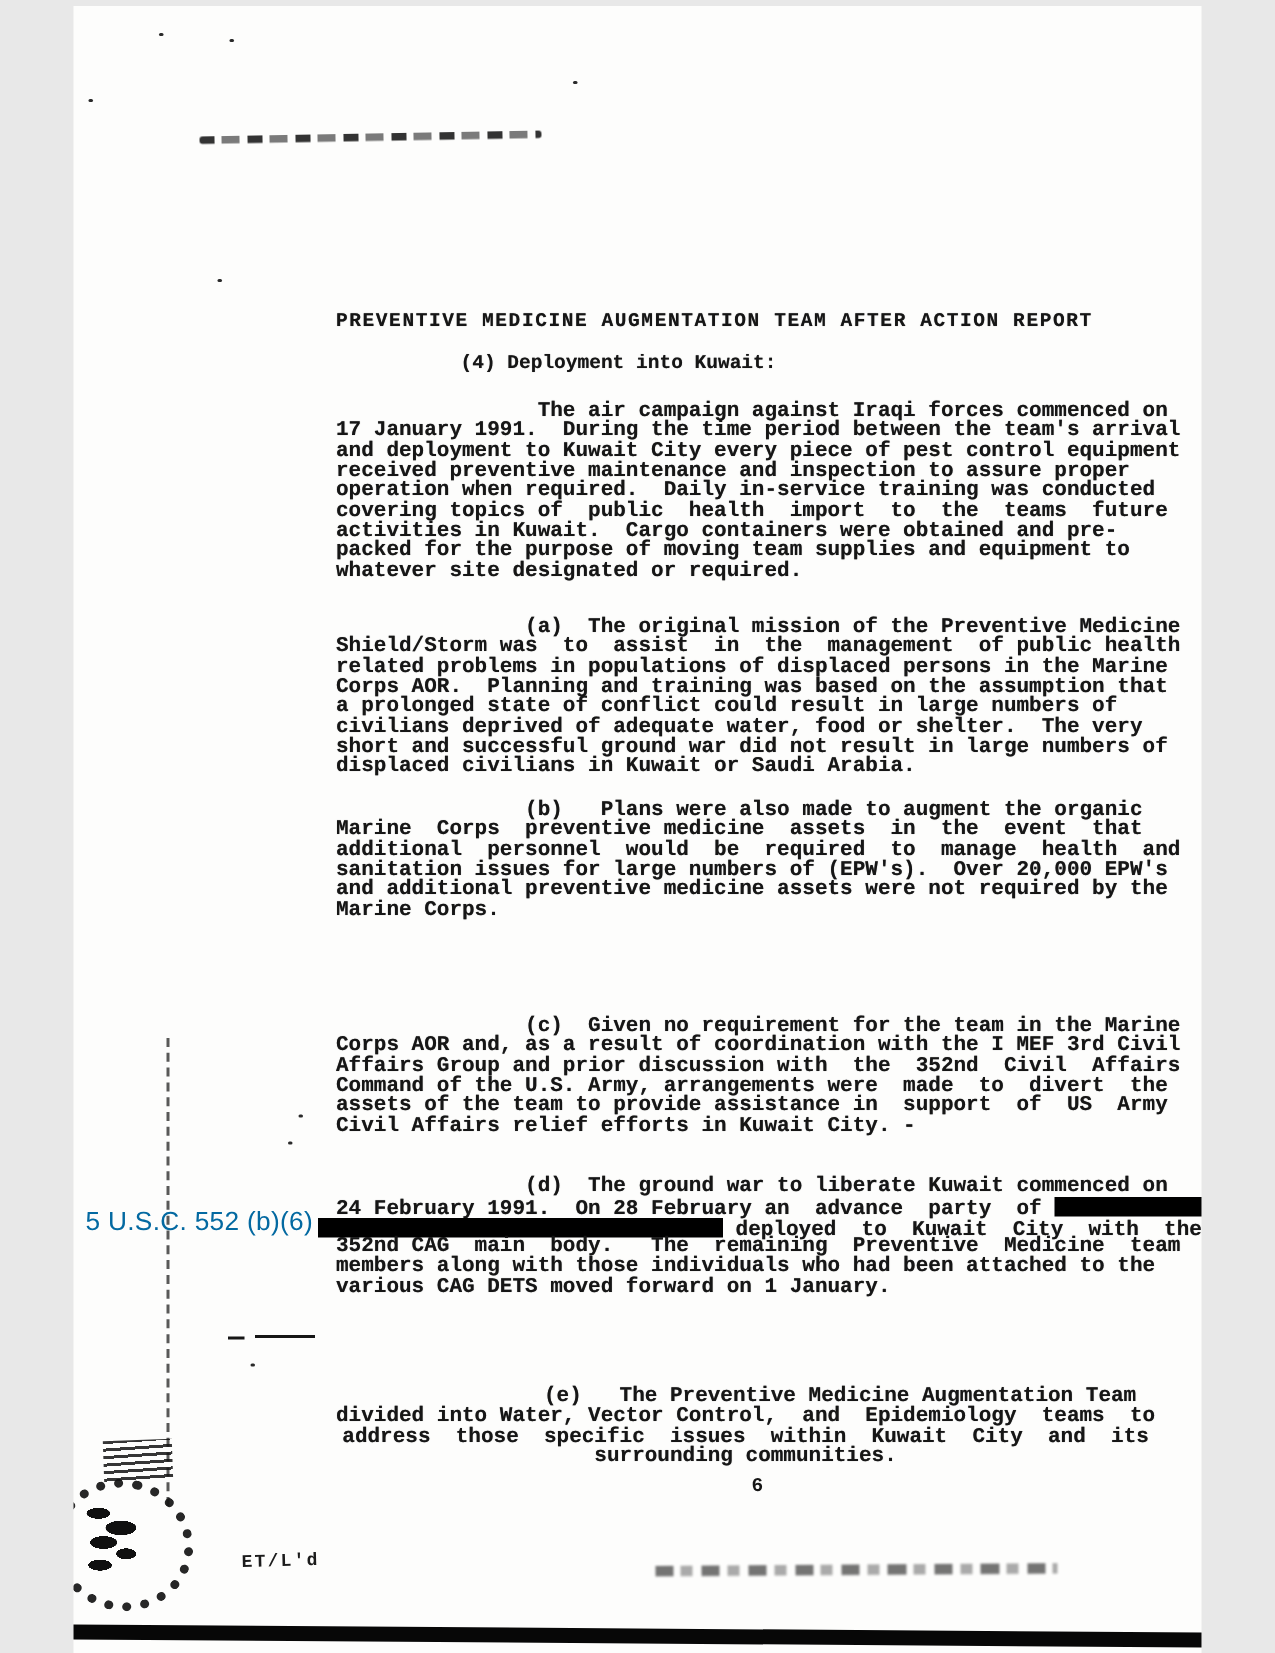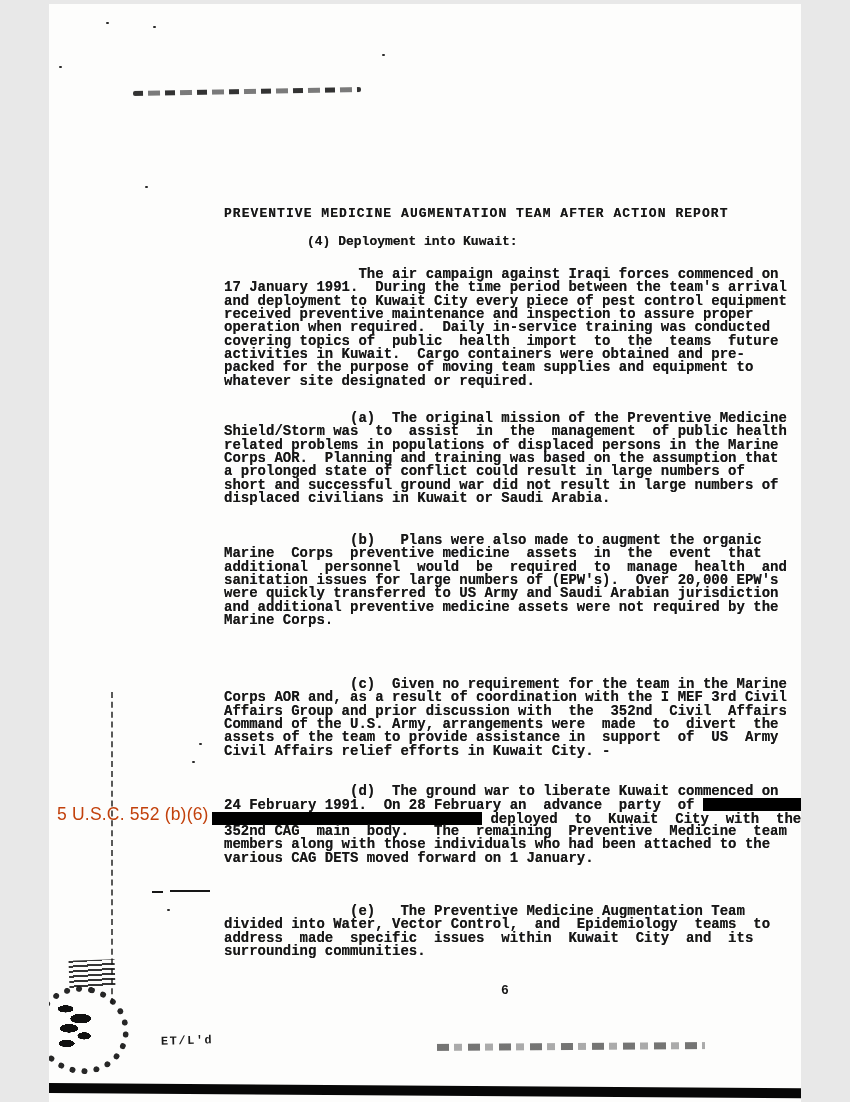--- a/index.html
+++ b/index.html
@@ -21,31 +21,31 @@
     text-shadow:0 0 .5px rgba(0,0,0,.6);
   }
   .para{position:absolute; font-size:14px; font-weight:700;}
   .line{white-space:pre; line-height:13.35px; height:13.35px;
         text-shadow:0 0 .5px rgba(0,0,0,.6);}
   .p4{left:175px; top:264px;}
   .pa{left:175px; top:408px;}
   .pb{left:175px; top:530px;}
   .pc{left:175px; top:674px;}
   .pd{left:175px; top:781px;}
-  .pe{left:175px; top:901px;}
+  .pe{left:175px; top:921px;text-align:center;}
   .page-num{position:absolute; left:452px; top:979px; font-size:13px; font-weight:700;}
 
   
   .redact{display:inline-block; background:#000; height:13px; vertical-align:-2px;}
   .r1{width:160px;}
   .r2{width:270px; margin-left:-12px;}
   .redaction-label{
     position:absolute; left:8px; top:800px;
     font-family:"Liberation Sans","DejaVu Sans",sans-serif;
-    font-size:17.5px; color:#c2410c; white-space:pre; letter-spacing:.2px;
+    font-size:17.5px; color:#0369a1; white-space:pre; letter-spacing:.2px;
   }
 
   
   .smudge-top{
     position:absolute; left:84px; top:85px; width:228px; height:5px;
     background:repeating-linear-gradient(90deg, rgba(15,15,15,.85) 0 10px,
       rgba(15,15,15,0) 10px 15px, rgba(15,15,15,.55) 15px 27px, rgba(15,15,15,0) 27px 32px);
     transform:rotate(-1deg); filter:blur(.45px); border-radius:2px;
   }
   .smudge-bottom{
@@ -118,29 +118,29 @@
       <div class="line">activities in Kuwait.  Cargo containers were obtained and pre-</div>
       <div class="line">packed for the purpose of moving team supplies and equipment to</div>
       <div class="line">whatever site designated or required.</div>
     </div>
   <div class="para pa">
       <div class="line">               (a)  The original mission of the Preventive Medicine</div>
       <div class="line">Shield/Storm was  to  assist  in  the  management  of public health</div>
       <div class="line">related problems in populations of displaced persons in the Marine</div>
       <div class="line">Corps AOR.  Planning and training was based on the assumption that</div>
       <div class="line">a prolonged state of conflict could result in large numbers of</div>
+      <div class="line">civilians deprived of adequate water, food or shelter.  The very</div>
       <div class="line">short and successful ground war did not result in large numbers of</div>
       <div class="line">displaced civilians in Kuwait or Saudi Arabia.</div>
     </div>
   <div class="para pb">
       <div class="line">               (b)   Plans were also made to augment the organic</div>
       <div class="line">Marine  Corps  preventive medicine  assets  in  the  event  that</div>
       <div class="line">additional  personnel  would  be  required  to  manage  health  and</div>
       <div class="line">sanitation issues for large numbers of (EPW's).  Over 20,000 EPW's</div>
-      <div class="line">were quickly transferred to US Army and Saudi Arabian jurisdiction</div>
       <div class="line">and additional preventive medicine assets were not required by the</div>
       <div class="line">Marine Corps.</div>
     </div>
   <div class="para pc">
       <div class="line">               (c)  Given no requirement for the team in the Marine</div>
       <div class="line">Corps AOR and, as a result of coordination with the I MEF 3rd Civil</div>
       <div class="line">Affairs Group and prior discussion with  the  352nd  Civil  Affairs</div>
       <div class="line">Command of the U.S. Army, arrangements were  made  to  divert  the</div>
       <div class="line">assets of the team to provide assistance in  support  of  US  Army</div>
       <div class="line">Civil Affairs relief efforts in Kuwait City. -</div>
@@ -154,21 +154,21 @@
         <div class="line">352nd CAG  main  body.   The  remaining  Preventive  Medicine  team</div>
         <div class="line">members along with those individuals who had been attached to the</div>
         <div class="line">various CAG DETS moved forward on 1 January.</div>
         <div class="line"></div>
       </div>
   </div>
 
   <div class="para pe">
       <div class="line">               (e)   The Preventive Medicine Augmentation Team</div>
       <div class="line">divided into Water, Vector Control,  and  Epidemiology  teams  to</div>
-      <div class="line">address  made  specific  issues  within  Kuwait  City  and  its</div>
+      <div class="line">address  those  specific  issues  within  Kuwait  City  and  its</div>
       <div class="line">surrounding communities.</div>
     </div>
 
   <div class="page-num">6</div>
 
   <div class="redaction-label">5 U.S.C. 552 (b)(6)</div>
 
   <div class="crease"></div>
 
   <div class="dash dash-e1"></div>

